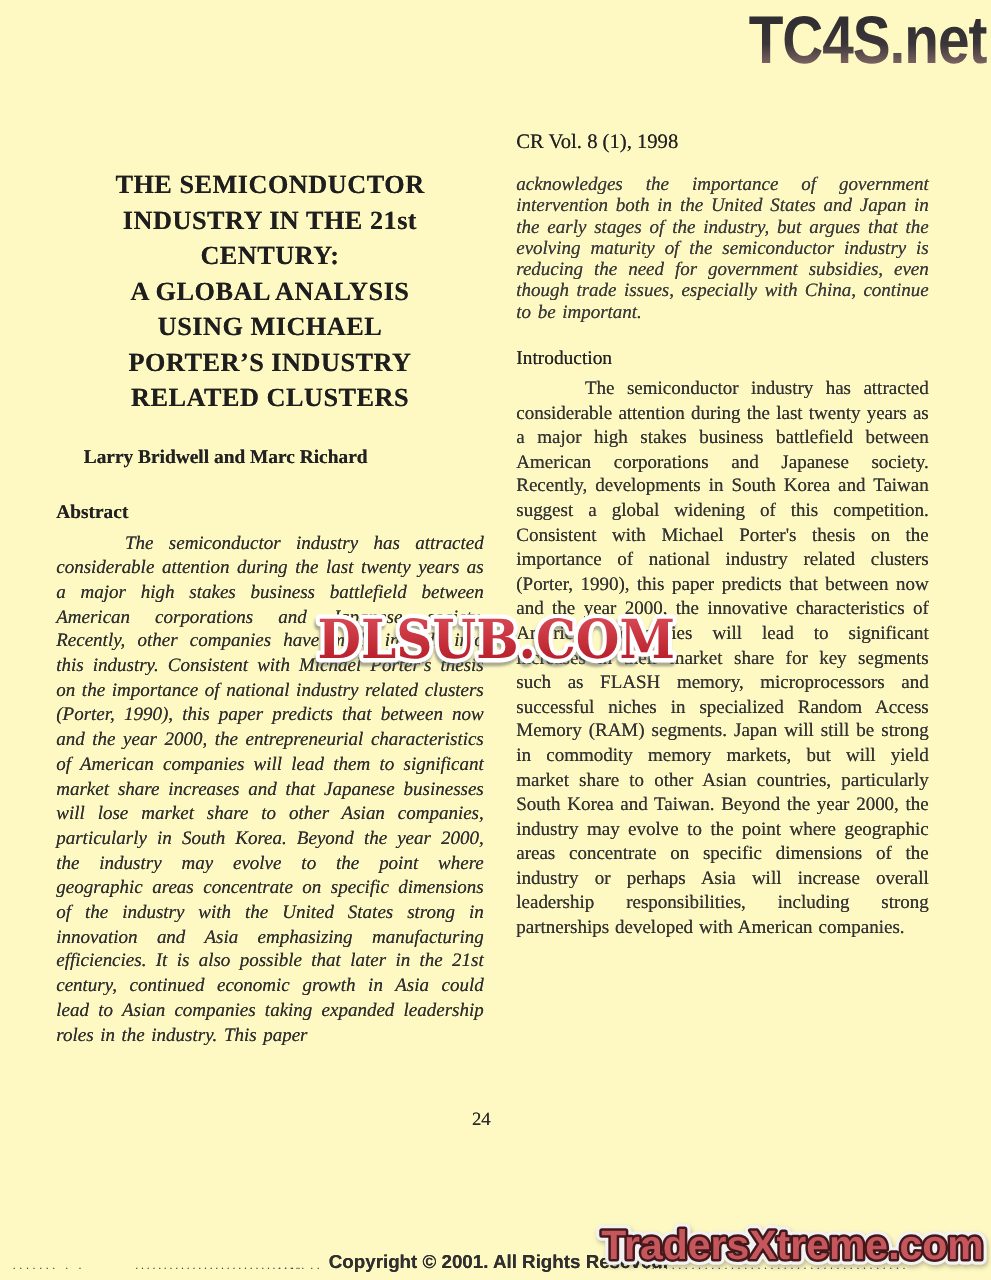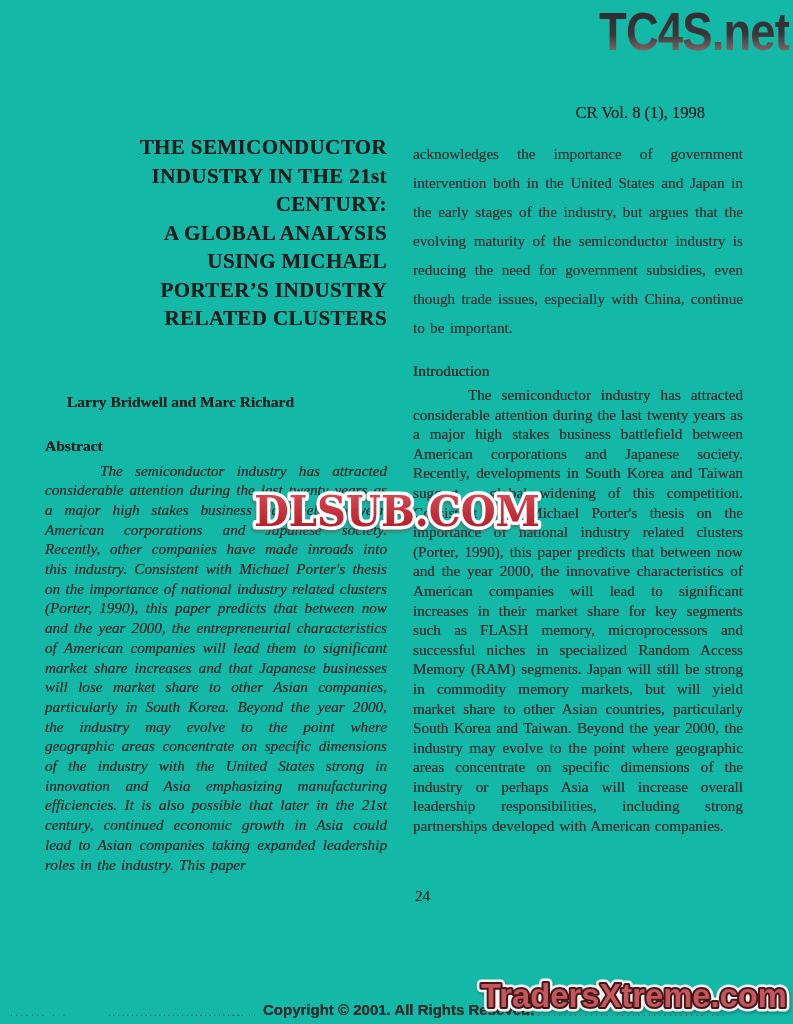--- a/index.html
+++ b/index.html
@@ -1,62 +1,62 @@
 <!DOCTYPE html>
 <html><head>
 <meta charset="utf-8">
 <style>
   html,body{margin:0;padding:0;background:#e8e8e8;}
   .page{
     position:relative;width:793px;height:1024px;margin:0 auto;
-    background:#14b8a6;overflow:hidden;
+    background:#fef9c3;overflow:hidden;
     font-family:"Liberation Serif", serif;color:#2e2e2e;
   }
   .scan{ text-shadow:0 0 .4px rgba(45,45,45,.85); }
 
   
   .tc4s{position:absolute;left:597px;top:0px;z-index:6;}
 
   
   .col-left{position:absolute;left:45px;top:133px;width:342px;}
   .col-right{position:absolute;left:413px;top:103px;width:330px;}
 
   .title{
-    font-weight:bold;font-size:21px;line-height:28.5px;text-align:right;
+    font-weight:bold;font-size:21px;line-height:28.5px;text-align:center;
     white-space:pre-line;letter-spacing:.4px;color:#1e1e1e;
   }
-  .authors{margin-top:60px;margin-left:22px;font-weight:bold;font-size:15.5px;color:#222;}
+  .authors{margin-top:24px;margin-left:22px;font-weight:bold;font-size:15.5px;color:#222;}
   .section-heading{margin-top:26px;font-weight:bold;font-size:15.5px;color:#222;}
   .abstract-body{
     margin-top:6px;font-style:italic;font-size:15.2px;line-height:19.7px;
     text-align:justify;text-indent:55px;hyphens:none;word-spacing:1.5px;
   }
-  .journal-ref{font-size:16.5px;text-align:right;padding-right:38px;color:#222;}
+  .journal-ref{font-size:16.5px;padding-right:38px;color:#222;}
   .abstract-cont{
-    margin-top:16px;font-size:15.2px;line-height:29px;
+    margin-top:16px;font-style:italic;font-size:15.2px;line-height:17px;
     text-align:justify;hyphens:none;word-spacing:1.5px;color:#3a3a3a;
   }
   .intro-heading{margin-top:20px;font-weight:normal;font-size:15.5px;color:#222;}
   .intro-body{
     margin-top:5px;font-size:15.2px;line-height:19.6px;
     text-align:justify;text-indent:55px;hyphens:none;word-spacing:1px;color:#333;
   }
 
   
   .dlsub{
     position:absolute;left:246px;top:479px;z-index:5;
     filter:drop-shadow(-1px 3px 1px rgba(90,90,90,.5));
   }
   .dlsub text{
     font-family:"DejaVu Serif", serif;font-weight:bold;font-size:43px;
     paint-order:stroke;stroke:#ffffff;stroke-width:7px;stroke-linejoin:round;
   }
 
   
-  .page-number{position:absolute;left:340px;top:888px;width:90px;text-align:right;font-size:15px;color:#2b2b2b;}
+  .page-number{position:absolute;left:340px;top:888px;width:90px;text-align:center;font-size:15px;color:#2b2b2b;}
   .footer-line{position:absolute;top:1001px;left:0;width:793px;height:22px;font-family:"Liberation Sans", sans-serif;}
   .dots{position:absolute;top:6px;font-size:10px;letter-spacing:2.5px;color:#4a4a4a;white-space:nowrap;}
   .dots-a{left:10px;} .dots-b{left:52px;} .dots-c{left:108px;letter-spacing:1.8px;}
   .dots-d{left:222px;} .dots-e{left:248px;} .dots-right{left:516px;}
   .copyright{position:absolute;left:263px;top:0;font-size:15px;color:#2f2f2f;text-shadow:0 0 .5px rgba(40,40,40,.9);font-weight:bold;}
 
   .traders{
     position:absolute;left:476px;top:972px;z-index:7;
     filter:drop-shadow(1px 2px 1.5px rgba(0,0,0,.25));
   }

